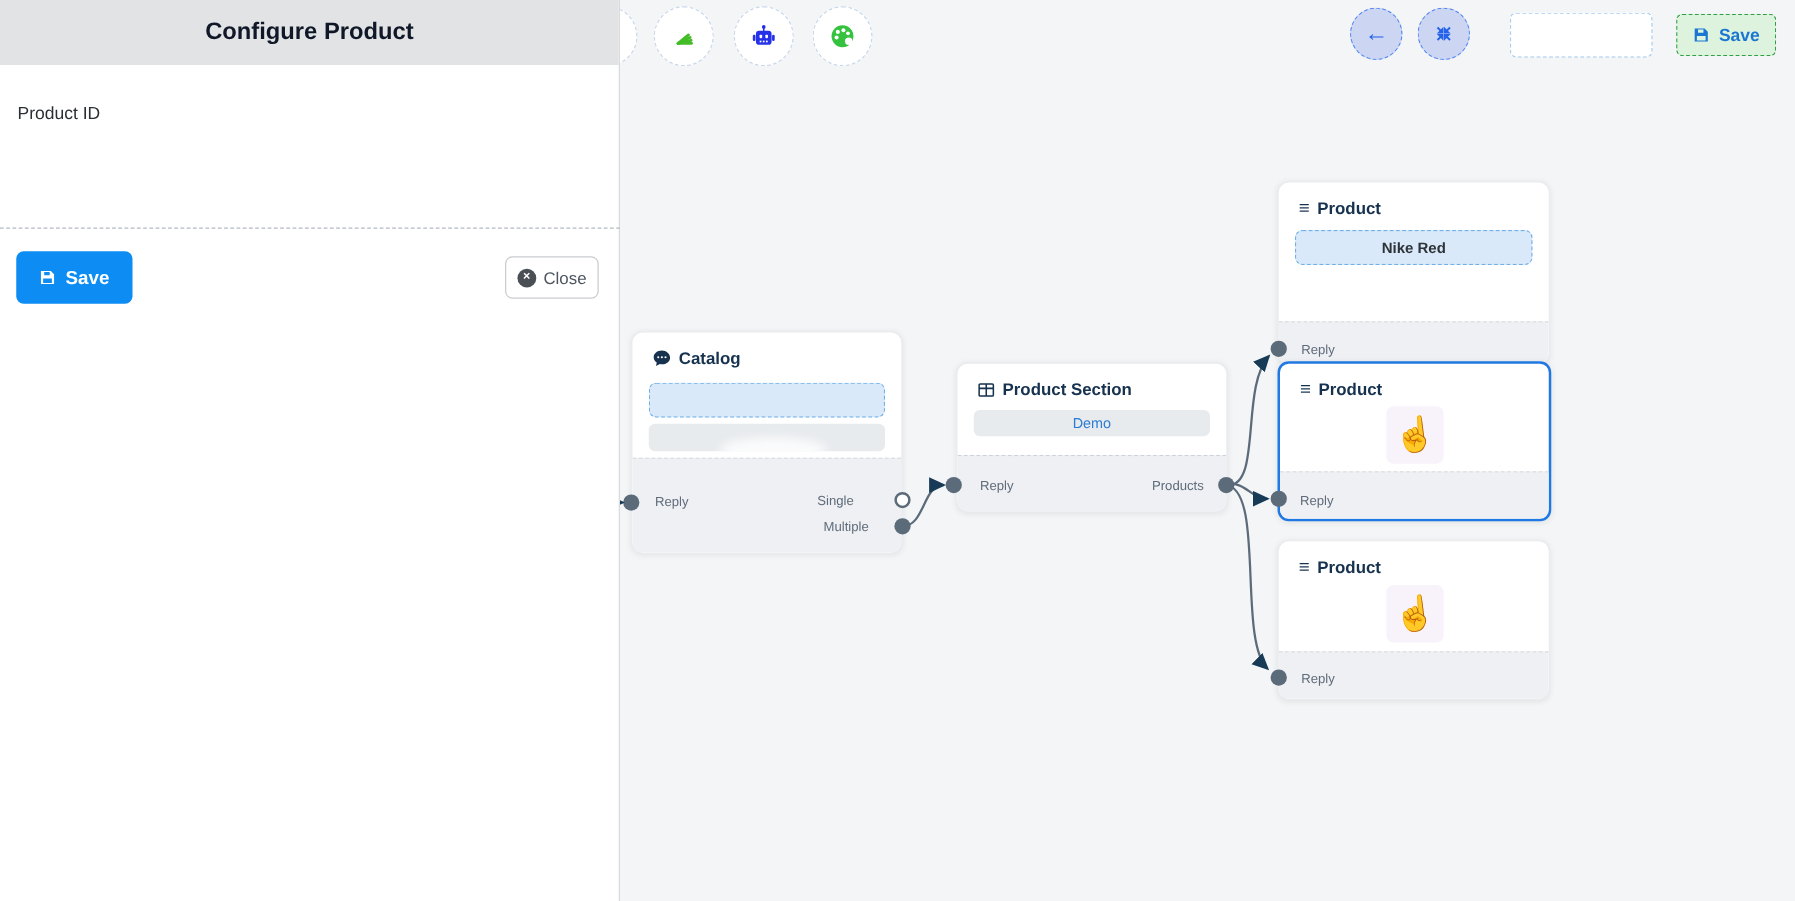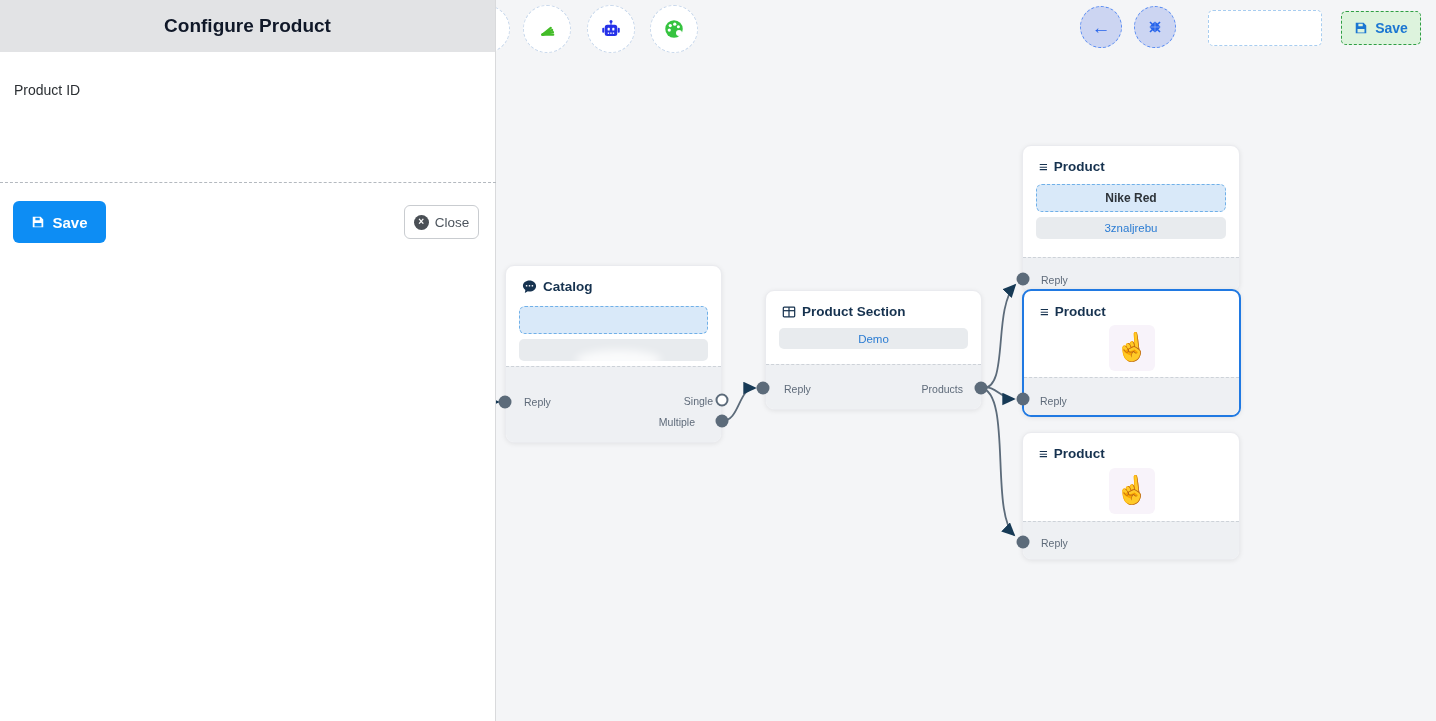--- a/index.html
+++ b/index.html
@@ -164,21 +164,21 @@
             </svg>
         </span>
         <span>Catalog</span>
       </div>
       <div class="node-item item-dashed" style="margin-top:12px; height:28px;"></div>
       <div class="node-item item-grey" style="margin-top:5px; height:22px;">
           <span class="smudge"></span>
         </div>
       <div class="node-footer" style="height:76px;"></div>
       <span class="port-label" style="left:18px; top:130px;">Reply</span>
-      <span class="port-label" style="right:8px; top:129px;">Single</span>
+      <span class="port-label" style="right:38px; top:129px;">Single</span>
       <span class="port-label" style="right:26px; top:150px;padding-left:28px;">Multiple</span>
     </div>
 
     <div class="node" style="left:269px; top:290px; width:217px; height:120px;">
       <div class="node-title">
         <span style="display:inline-flex;">
           <svg width="14" height="14" viewBox="0 0 16 16">
               <g fill="none" stroke="#16324f" stroke-width="1.4">
                 <rect x="1.5" y="2.5" width="13" height="11" rx="1"></rect>
                 <line x1="1.5" y1="6.5" x2="14.5" y2="6.5"></line>
@@ -197,23 +197,20 @@
     </div>
 
     <div class="node" style="left:526px; top:145px; width:218px; height:147px;">
       <div class="node-title">
         <span class="menu-glyph">≡</span>
         <span>Product</span>
       </div>
       <div class="node-item item-dashed txt-dark" style="margin-top:10px; height:28px;">
         <span>Nike Red</span>
       </div>
-      <div class="node-item item-grey txt-blue" style="margin-top:5px; height:22px;">
-        <span>3znaljrebu</span>
-      </div>
       <div class="node-footer" style="height:34px;"></div>
       <span class="port-label" style="left:18px; top:128px;">Reply</span>
     </div>
 
     <div class="node selected" style="left:526px; top:289px; width:219px; height:128px;">
       <div class="node-title">
         <span class="menu-glyph">≡</span>
         <span>Product</span>
       </div>
       <div class="node-footer" style="height:38px;"></div>

